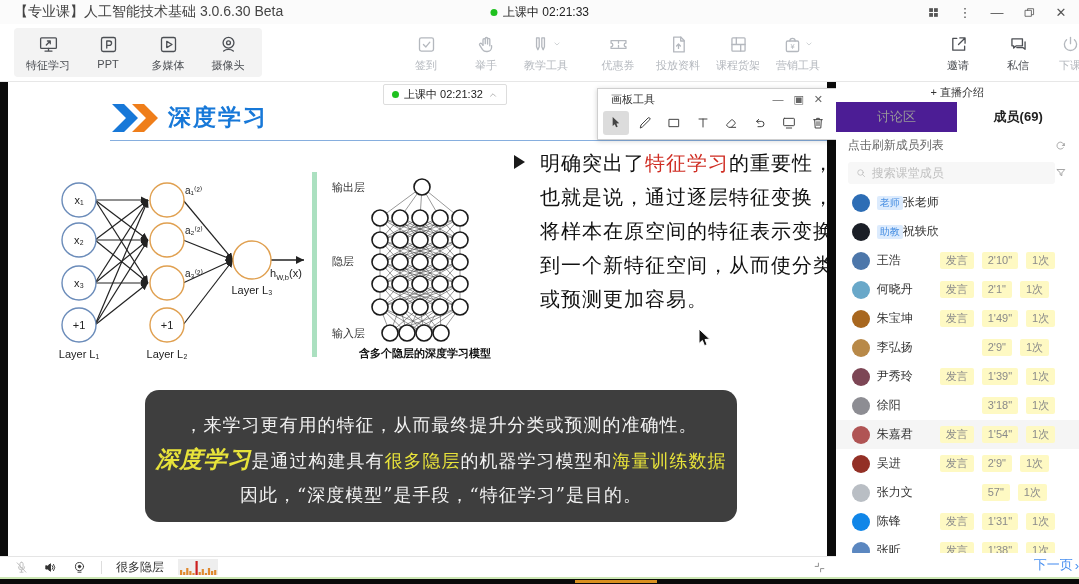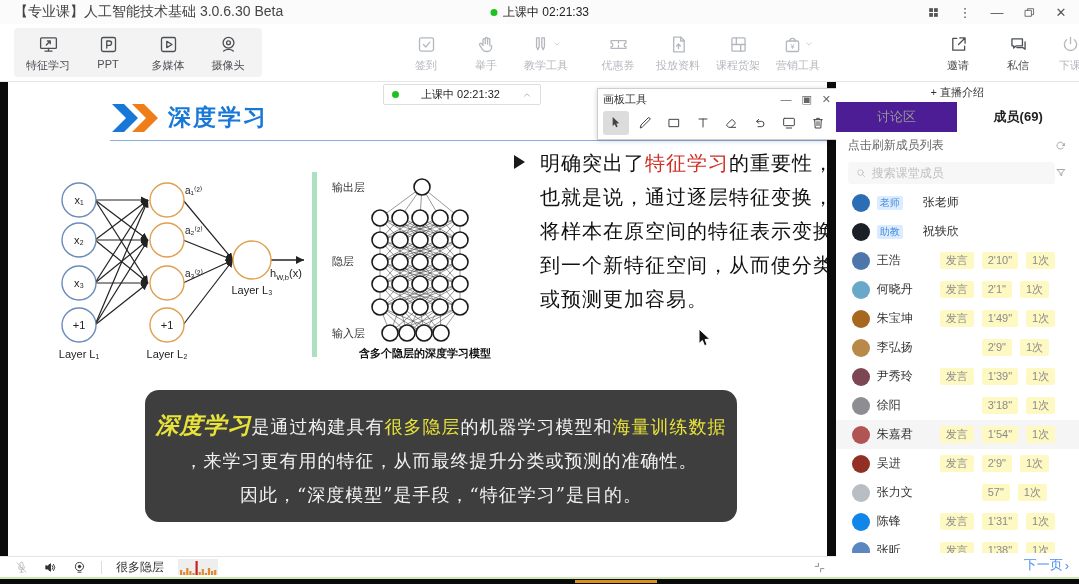--- a/index.html
+++ b/index.html
@@ -37,26 +37,26 @@
   .stage { position:relative; flex:1; background:#fff; overflow:hidden; }
   .edgebar { position:absolute; top:0; width:8px; height:100%; background:#0b0b0b; z-index:5; }
   .edgebar.left { left:0; } .edgebar.right { right:0; width:9px; }
 
   
   .slide-head { position:absolute; left:112px; top:20px; display:flex; align-items:center; gap:10px; }
   .slide-title { font-size:23px; font-weight:bold; color:#1778d8; letter-spacing:2px; }
   .title-rule { position:absolute; left:110px; top:58px; width:737px; height:1px; background:#86aede; }
 
   
-  .timer-pill { position:absolute; left:383px; top:2px; display:flex; align-items:center; gap:22px; background:#fff; border:1px solid #ddd; border-radius:2px; padding:2px 8px; font-size:11px; color:#222; z-index:6; }
+  .timer-pill { position:absolute; left:383px; top:2px; display:flex; align-items:center; gap:5px; background:#fff; border:1px solid #ddd; border-radius:2px; padding:2px 8px; font-size:11px; color:#222; z-index:6; }
   .timer-pill .caret svg { width:10px; height:10px; color:#888; }
 
   
   .board-panel { position:absolute; left:597px; top:6px; width:240px; background:#fff; border:1px solid #cfcfcf; box-shadow:0 1px 5px rgba(0,0,0,.18); z-index:7; }
-  .bp-title { display:flex; align-items:center; height:20px; padding:0 5px; font-size:11px; color:#333; }
+  .bp-title { display:flex; align-items:center; height:20px; padding:0 13px; font-size:11px; color:#333; }
   .bp-controls { margin-left:auto; display:flex; gap:10px; color:#666; font-size:11px; }
   .bp-controls .bpc { cursor:pointer; line-height:1; }
   .bp-body { display:flex; gap:3px; padding:2px 5px 4px; }
   .bp-tool { width:26px; height:24px; border-radius:3px; display:flex; align-items:center; justify-content:center; color:#444; cursor:pointer; }
   .bp-tool svg { width:16px; height:16px; }
   .bp-tool.selected { background:#dcdcdc; }
 
   
   .logo { position:absolute; left:779px; top:14px; color:#e8570f; line-height:1.05; z-index:6; }
   .logo .l1 { font-size:16px; font-weight:800; letter-spacing:1px; }
@@ -109,26 +109,26 @@
   .sb-search { height:30px; display:flex; align-items:center; padding:0 12px; gap:0; flex:none; }
   .sb-search .box { flex:1; display:flex; align-items:center; gap:5px; background:#f7f7f7; border-radius:3px; height:22px; padding:0 7px; color:#bbb; }
   .sb-search input { border:none; outline:none; background:transparent; font-size:12px; width:100%; color:#333; }
   .sb-search input::placeholder { color:#c0c0c0; }
   .sb-search svg { width:12px; height:12px; flex:none; }
   .sb-search .funnel { color:#888; cursor:pointer; }
   .member-list { flex:1; overflow:hidden; }
   .member-row { position:relative; height:29px; display:flex; align-items:center; padding-left:16px; }
   .member-row.highlight { background:#f5f5f5; }
   .avatar { width:18px; height:18px; border-radius:50%; flex:none; margin-right:7px; }
-  .role-badge { font-size:10px; color:#4a90e2; background:#dcebfd; border-radius:2px; padding:0 3px; margin-right:20px; line-height:14px; flex:none; }
+  .role-badge { font-size:10px; color:#4a90e2; background:#dcebfd; border-radius:2px; padding:0 3px; margin-right:0; line-height:14px; flex:none; }
   .m-name { font-size:12px; color:#333; white-space:nowrap; }
   .chips { position:absolute; left:104px; top:0; height:29px; display:flex; align-items:center; gap:8px; }
   .chip { background:#fef9c3; color:#8a8a8a; font-size:11px; line-height:17px; padding:0 6px; border-radius:2px; white-space:nowrap; }
   .chip-spacer { width:34px; flex:none; }
-  .sb-footer { height:24px; display:flex; align-items:center; justify-content:flex-end; padding-right:10px; flex:none; }
+  .sb-footer { height:24px; display:flex; align-items:center; justify-content:flex-end; flex:none; }
   .next-page { color:#4a90f0; font-size:13px; cursor:pointer; display:flex; align-items:center; gap:2px; }
 </style>
 </head>
 <body>
 
 <div class="app" data-name="app-window">
 
   <div class="titlebar" data-name="titlebar">
     <div class="wtitle" data-name="window-title">【专业课】人工智能技术基础 3.0.6.30 Beta</div>
     <div class="class-status" data-name="class-status">
@@ -651,22 +651,22 @@
         <div class="bullets" data-name="bullet-list" id="bullets">
             <div class="bullet" data-name="bullet-item-2">
               <span class="marker" data-name="bullet-arrow-icon">
                 <i></i>
               </span>
               <div class="btext" data-name="bullet-text"><span class="seg" data-name="text-segment">明确突出了</span><span class="seg red" data-name="text-segment">特征学习</span><span class="seg" data-name="text-segment">的重要性，也就是说，通过逐层特征变换，将样本在原空间的特征表示变换到一个新特征空间，从而使分类或预测更加容易。</span></div>
             </div>
           </div>
 
         <div class="summary" data-name="summary-box" id="summary">
+            <div class="sline" data-name="summary-line-2"><span class="seg" data-name="text-segment">，来学习更有用的特征，从而最终提升分类或预测的准确性。</span></div>
             <div class="sline" data-name="summary-line-1"><span class="seg yellow big" data-name="text-segment">深度学习</span><span class="seg" data-name="text-segment">是通过构建具有</span><span class="seg yellow" data-name="text-segment">很多隐层</span><span class="seg" data-name="text-segment">的机器学习模型和</span><span class="seg yellow" data-name="text-segment">海量训练数据</span></div>
-            <div class="sline" data-name="summary-line-2"><span class="seg" data-name="text-segment">，来学习更有用的特征，从而最终提升分类或预测的准确性。</span></div>
             <div class="sline" data-name="summary-line-3"><span class="seg" data-name="text-segment">因此，“深度模型”是手段，“特征学习”是目的。</span></div>
           </div>
 
         <svg class="cursor" width="14" height="20" viewBox="0 0 14 20" data-name="mouse-cursor">
           <path d="M1 1v14.5l3.4-3 2.1 5.2 2.6-1.1-2.1-5.1 4.7-.4z" fill="#111" stroke="#fff" stroke-width="1"></path>
         </svg>
       </div>
 
       <div class="bottombar" data-name="bottom-bar">
         <span class="bb-icon muted" data-name="microphone-muted-icon" id="ic-mic">

